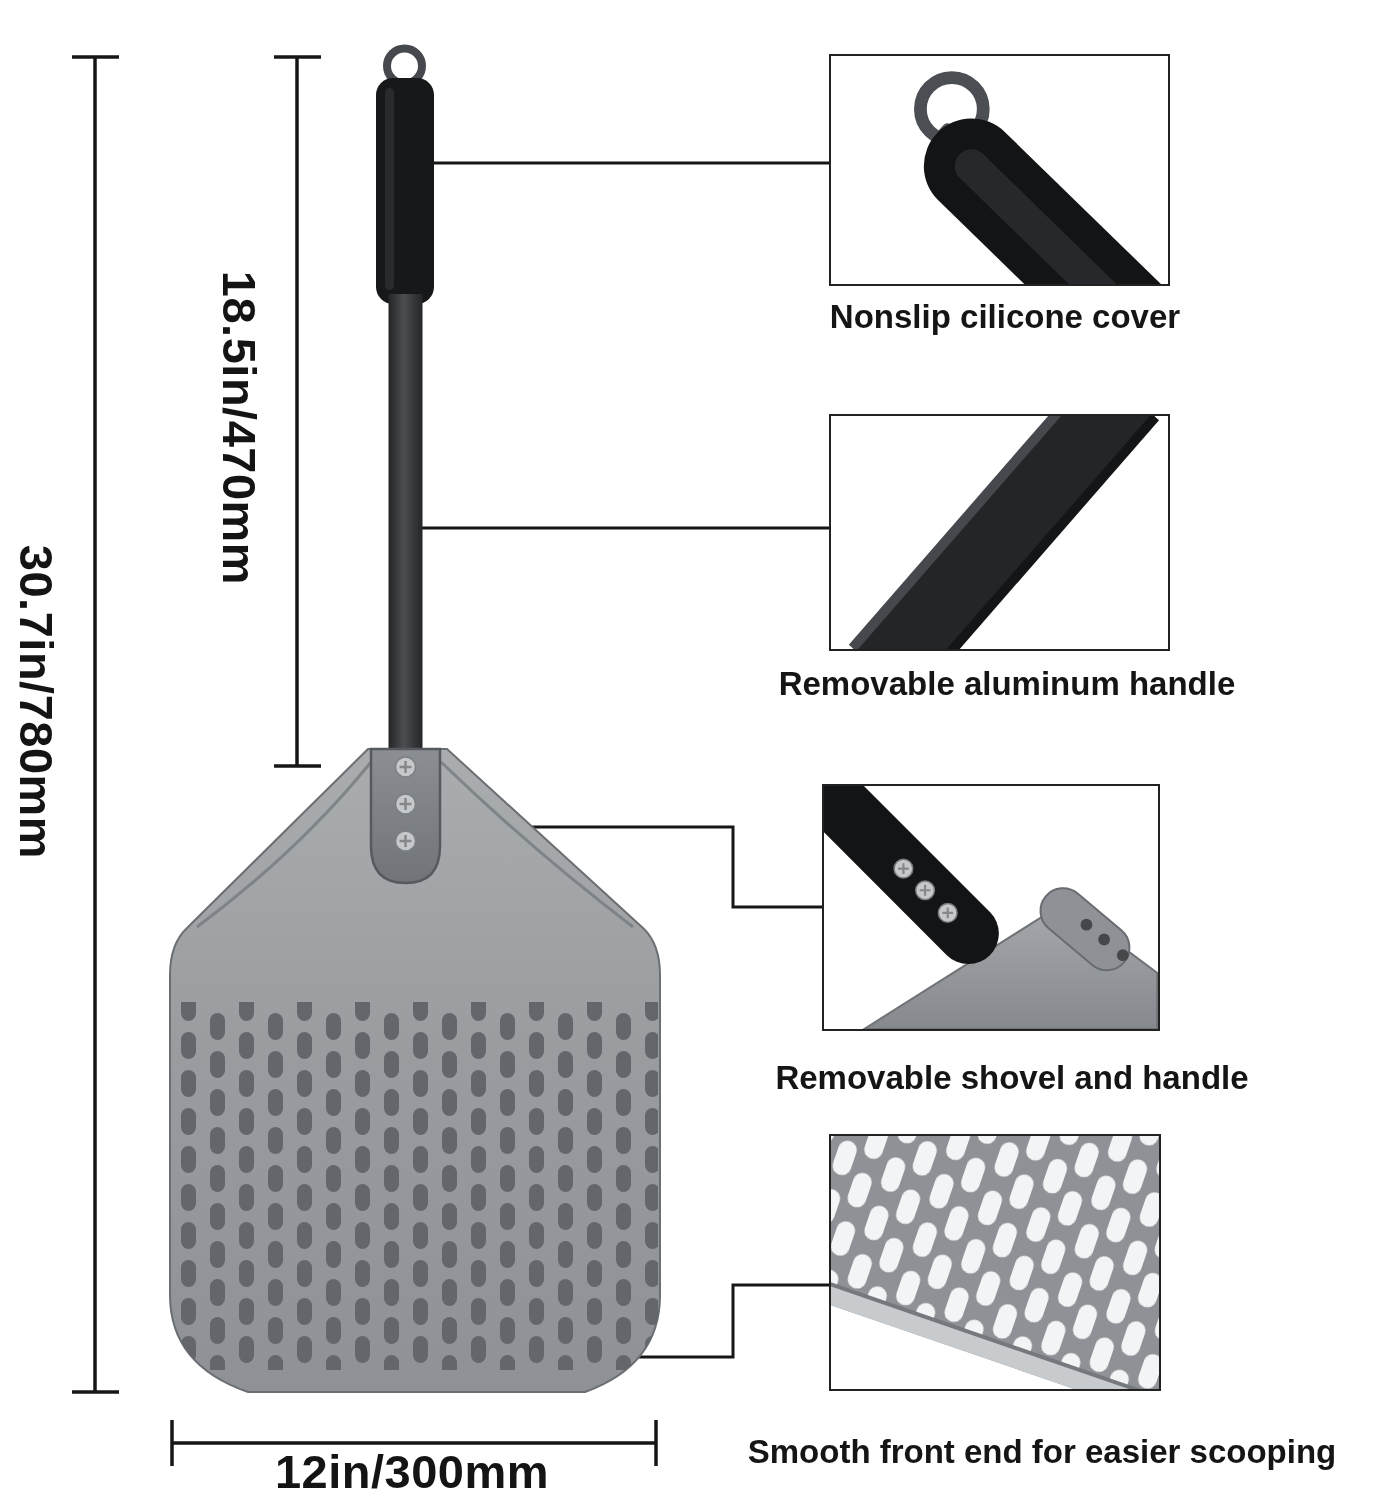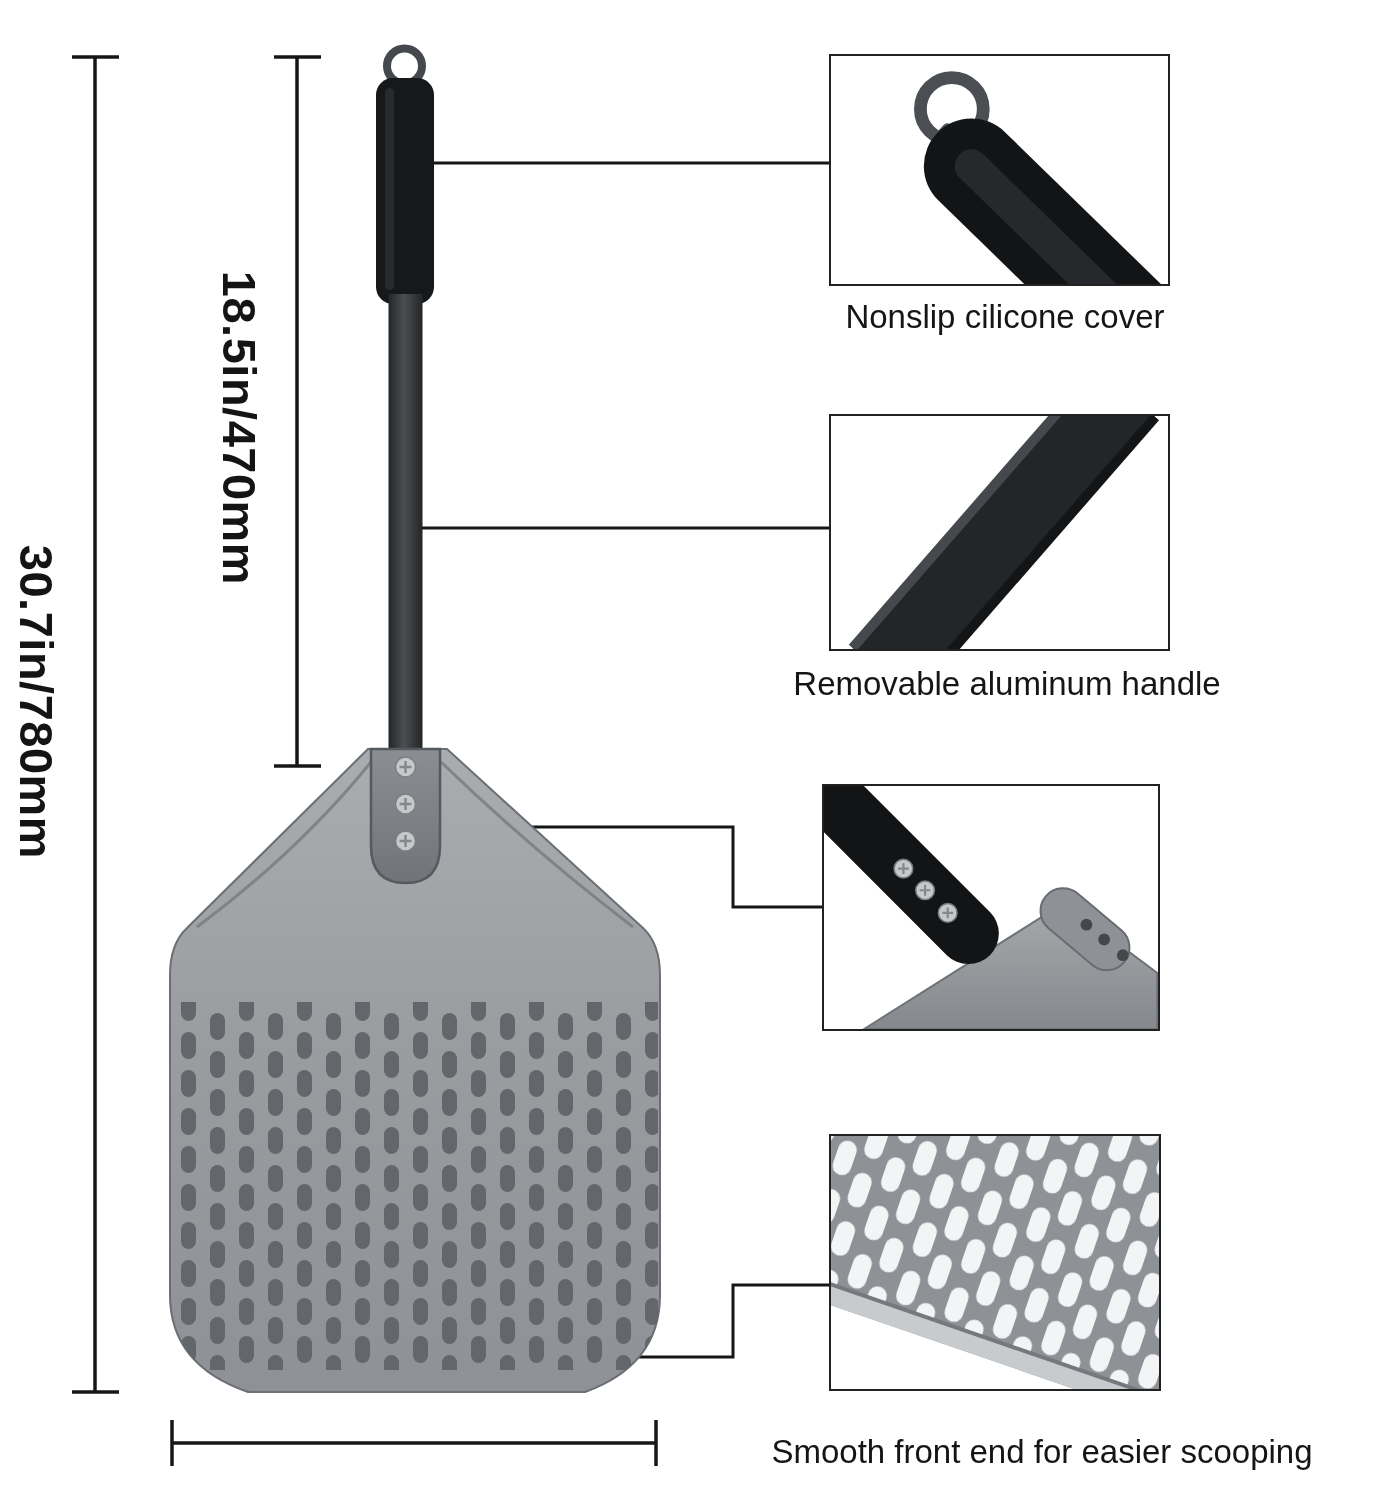--- a/index.html
+++ b/index.html
@@ -29,21 +29,21 @@
     overflow:hidden;
     box-sizing:border-box;
   }
   .callout-box svg{display:block;}
   .box1{left:829px;top:54px;width:341px;height:232px;}
   .box2{left:829px;top:414px;width:341px;height:237px;}
   .box3{left:822px;top:784px;width:338px;height:247px;}
   .box4{left:829px;top:1134px;width:332px;height:257px;}
   .caption{
     position:absolute;
-    font-weight:400;
+    font-weight:700;
     font-size:33px;
     color:#151515;
     text-align:center;
     white-space:nowrap;
   }
   .cap1{left:795px;top:298px;width:420px;}
   .cap2{left:777px;top:665px;width:460px;}
   .cap3{left:762px;top:1059px;width:500px;}
   .cap4{left:695px;top:1433px;width:694px;}
 </style>
@@ -123,20 +123,21 @@
         <g>
           <circle cx="405.5" cy="841" r="10" fill="#c6c9cb" stroke="#7c8083" stroke-width="1.5"></circle>
           <path d="M 399.5,841 H 411.5 M 405.5,835 V 847" stroke="#85888b" stroke-width="2.5" fill="none"></path>
         </g>
       </g>
     </g>
   </svg>
 
   <div class="dim dim-total">30.7in/780mm</div>
   <div class="dim dim-handle">18.5in/470mm</div>
+  <div class="dim dim-width">12in/300mm</div>
 
   <div class="callout-box box1">
     <svg viewBox="0 0 341 232" width="337" height="228">
       <circle cx="122" cy="54" r="32" fill="none" stroke="#4b4f53" stroke-width="13"></circle>
       <rect x="104" y="76" width="38" height="24" rx="5" fill="#53575b" transform="rotate(42 123 88)"></rect>
       <line x1="142" y1="112" x2="335" y2="300" stroke="#131416" stroke-width="97" stroke-linecap="round"></line>
       <line x1="142" y1="112" x2="335" y2="300" stroke="#26282b" stroke-width="34" stroke-linecap="round"></line>
     </svg>
   </div>
   <div class="caption cap1">Nonslip cilicone cover</div>
@@ -169,20 +170,21 @@
       <g>
         <circle cx="80" cy="84" r="9.5" fill="#c6c9cb" stroke="#777b7e" stroke-width="1.5"></circle>
         <path d="M 74.5,84 H 85.5 M 80,78.5 V 89.5" stroke="#85888b" stroke-width="2.2" fill="none"></path>
         <circle cx="102" cy="106" r="9.5" fill="#c6c9cb" stroke="#777b7e" stroke-width="1.5"></circle>
         <path d="M 96.5,106 H 107.5 M 102,100.5 V 111.5" stroke="#85888b" stroke-width="2.2" fill="none"></path>
         <circle cx="125" cy="129" r="9.5" fill="#c6c9cb" stroke="#777b7e" stroke-width="1.5"></circle>
         <path d="M 119.5,129 H 130.5 M 125,123.5 V 134.5" stroke="#85888b" stroke-width="2.2" fill="none"></path>
       </g>
     </svg>
   </div>
+  <div class="caption cap3">Removable shovel and handle</div>
 
   <div class="callout-box box4">
     <svg viewBox="0 0 332 257" width="328" height="253">
       <defs>
         <pattern id="perfBox4" width="52" height="52" patternUnits="userSpaceOnUse">
           <rect x="7" y="8" width="19" height="36" rx="9.5" fill="#f3f4f5"></rect>
           <rect x="32" y="34" width="19" height="36" rx="9.5" fill="#f3f4f5"></rect>
           <rect x="32" y="-18" width="19" height="36" rx="9.5" fill="#f3f4f5"></rect>
         </pattern>
       </defs>

